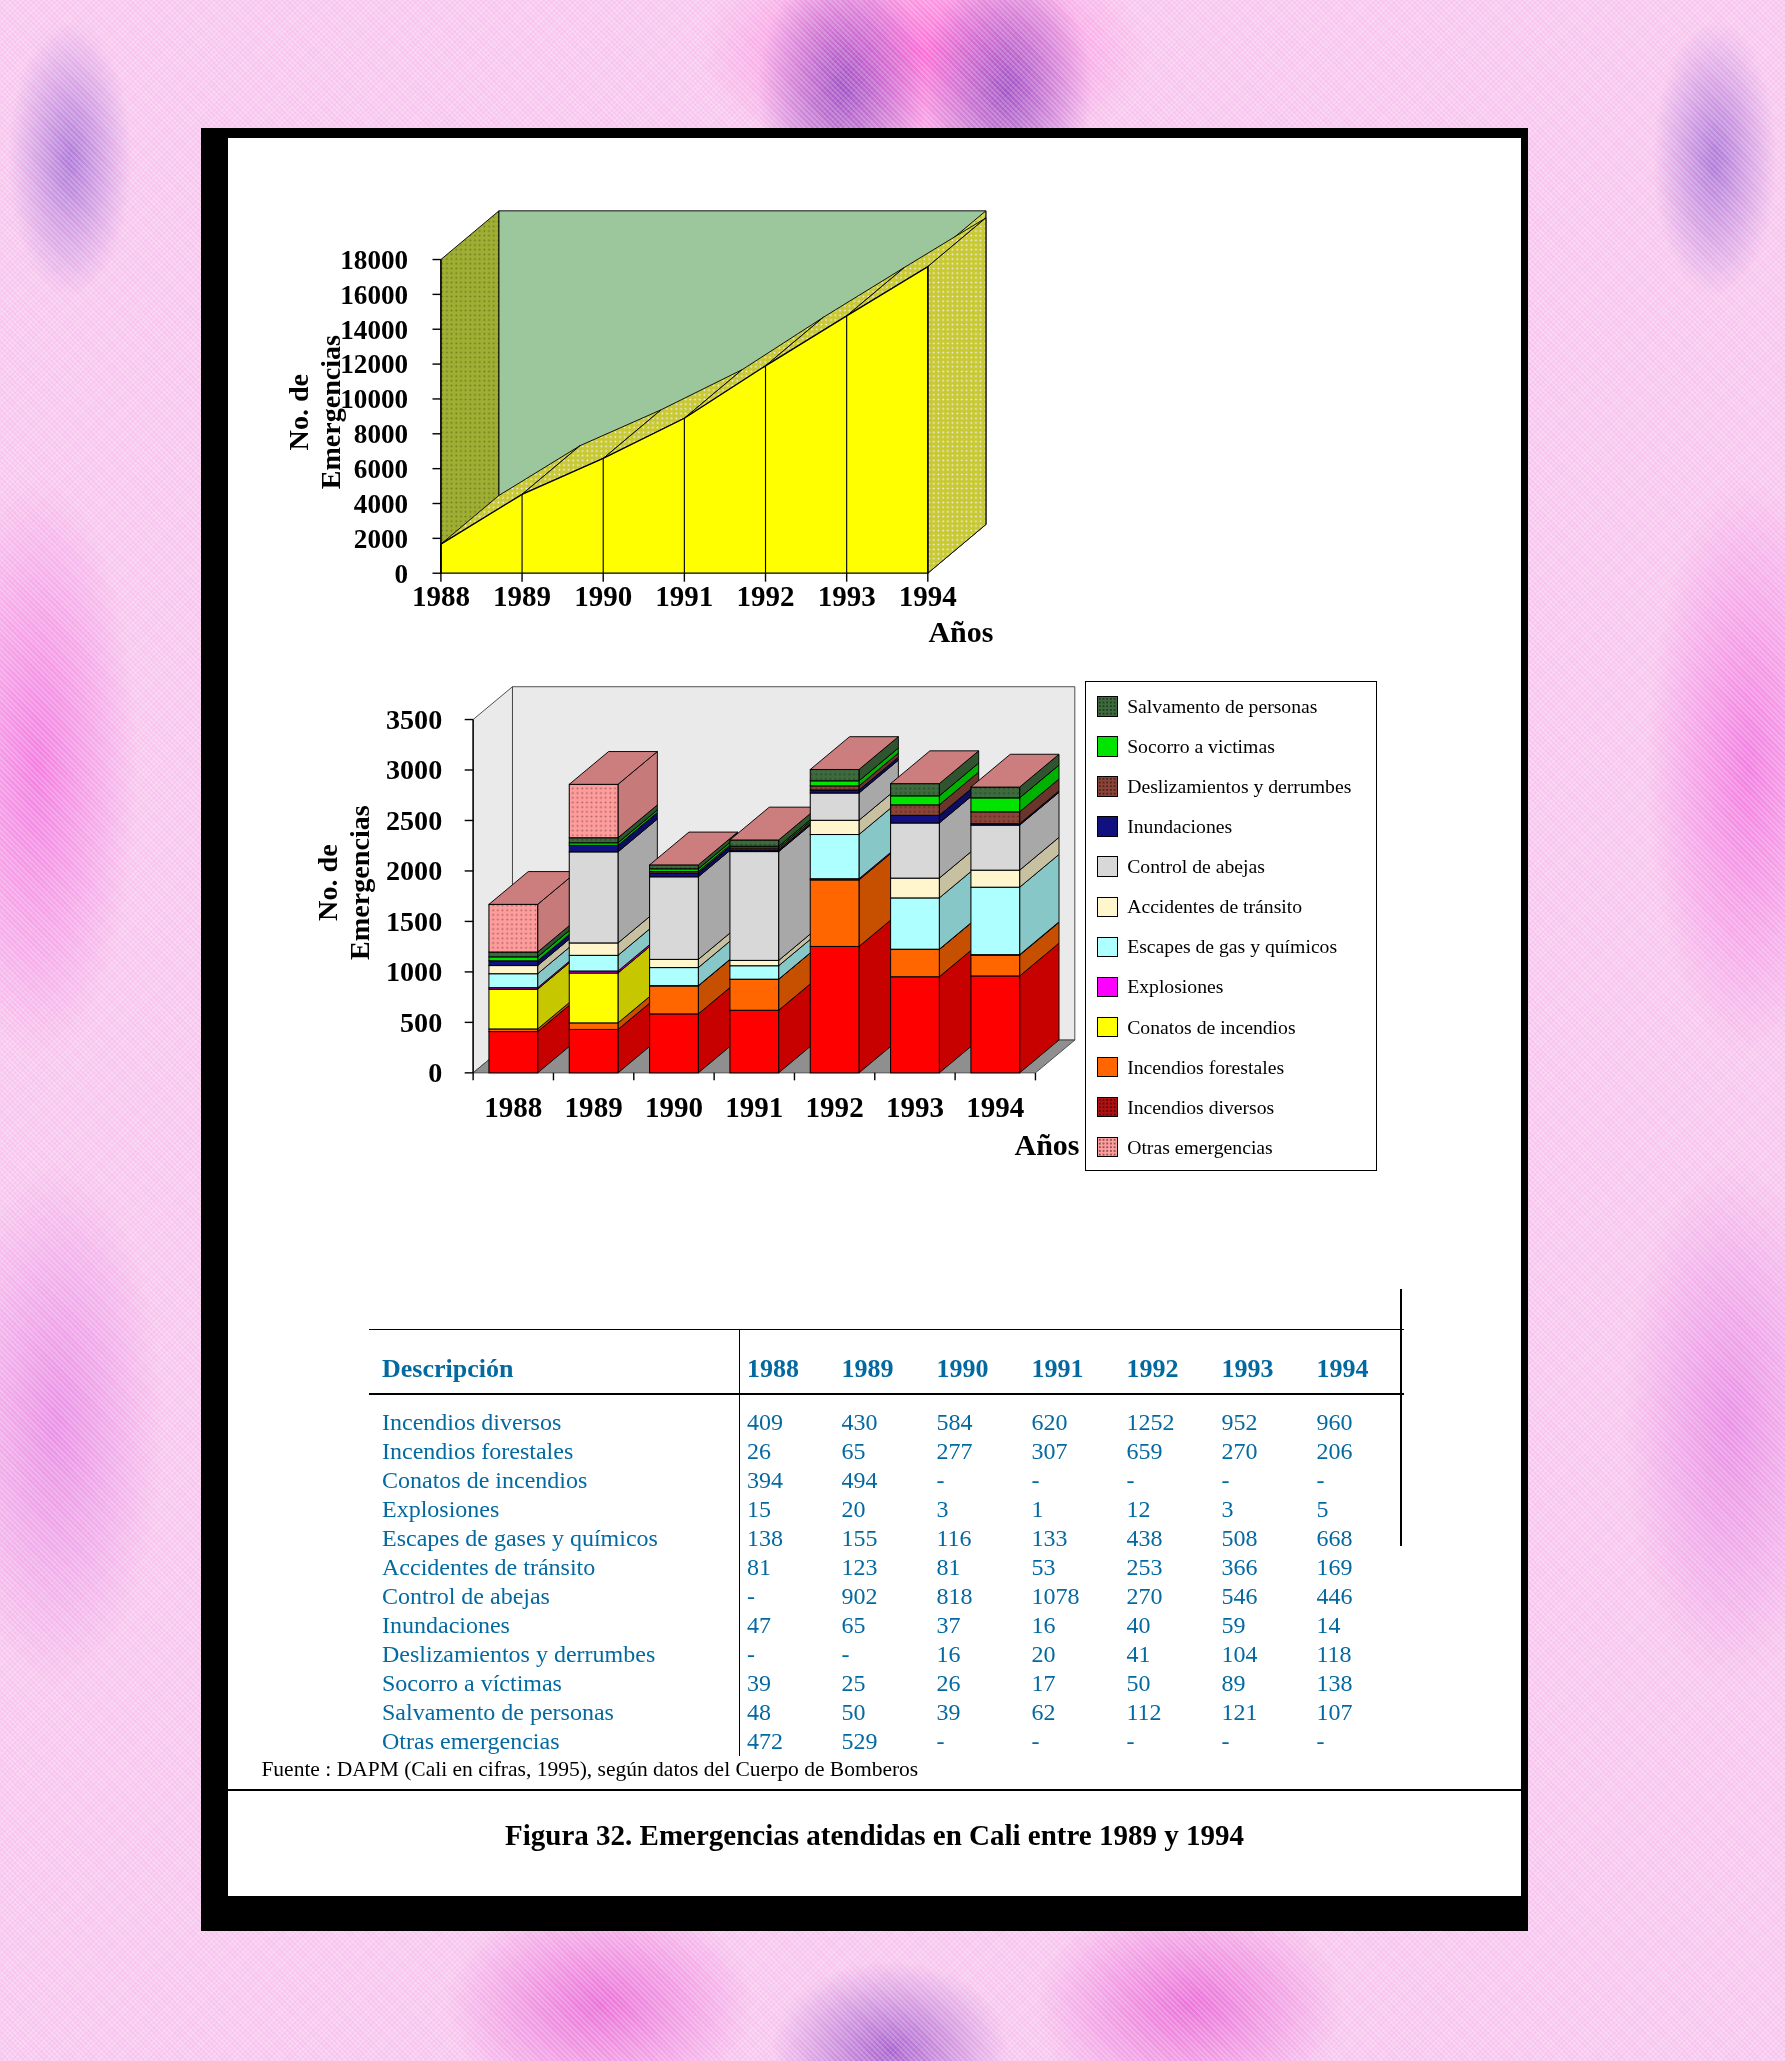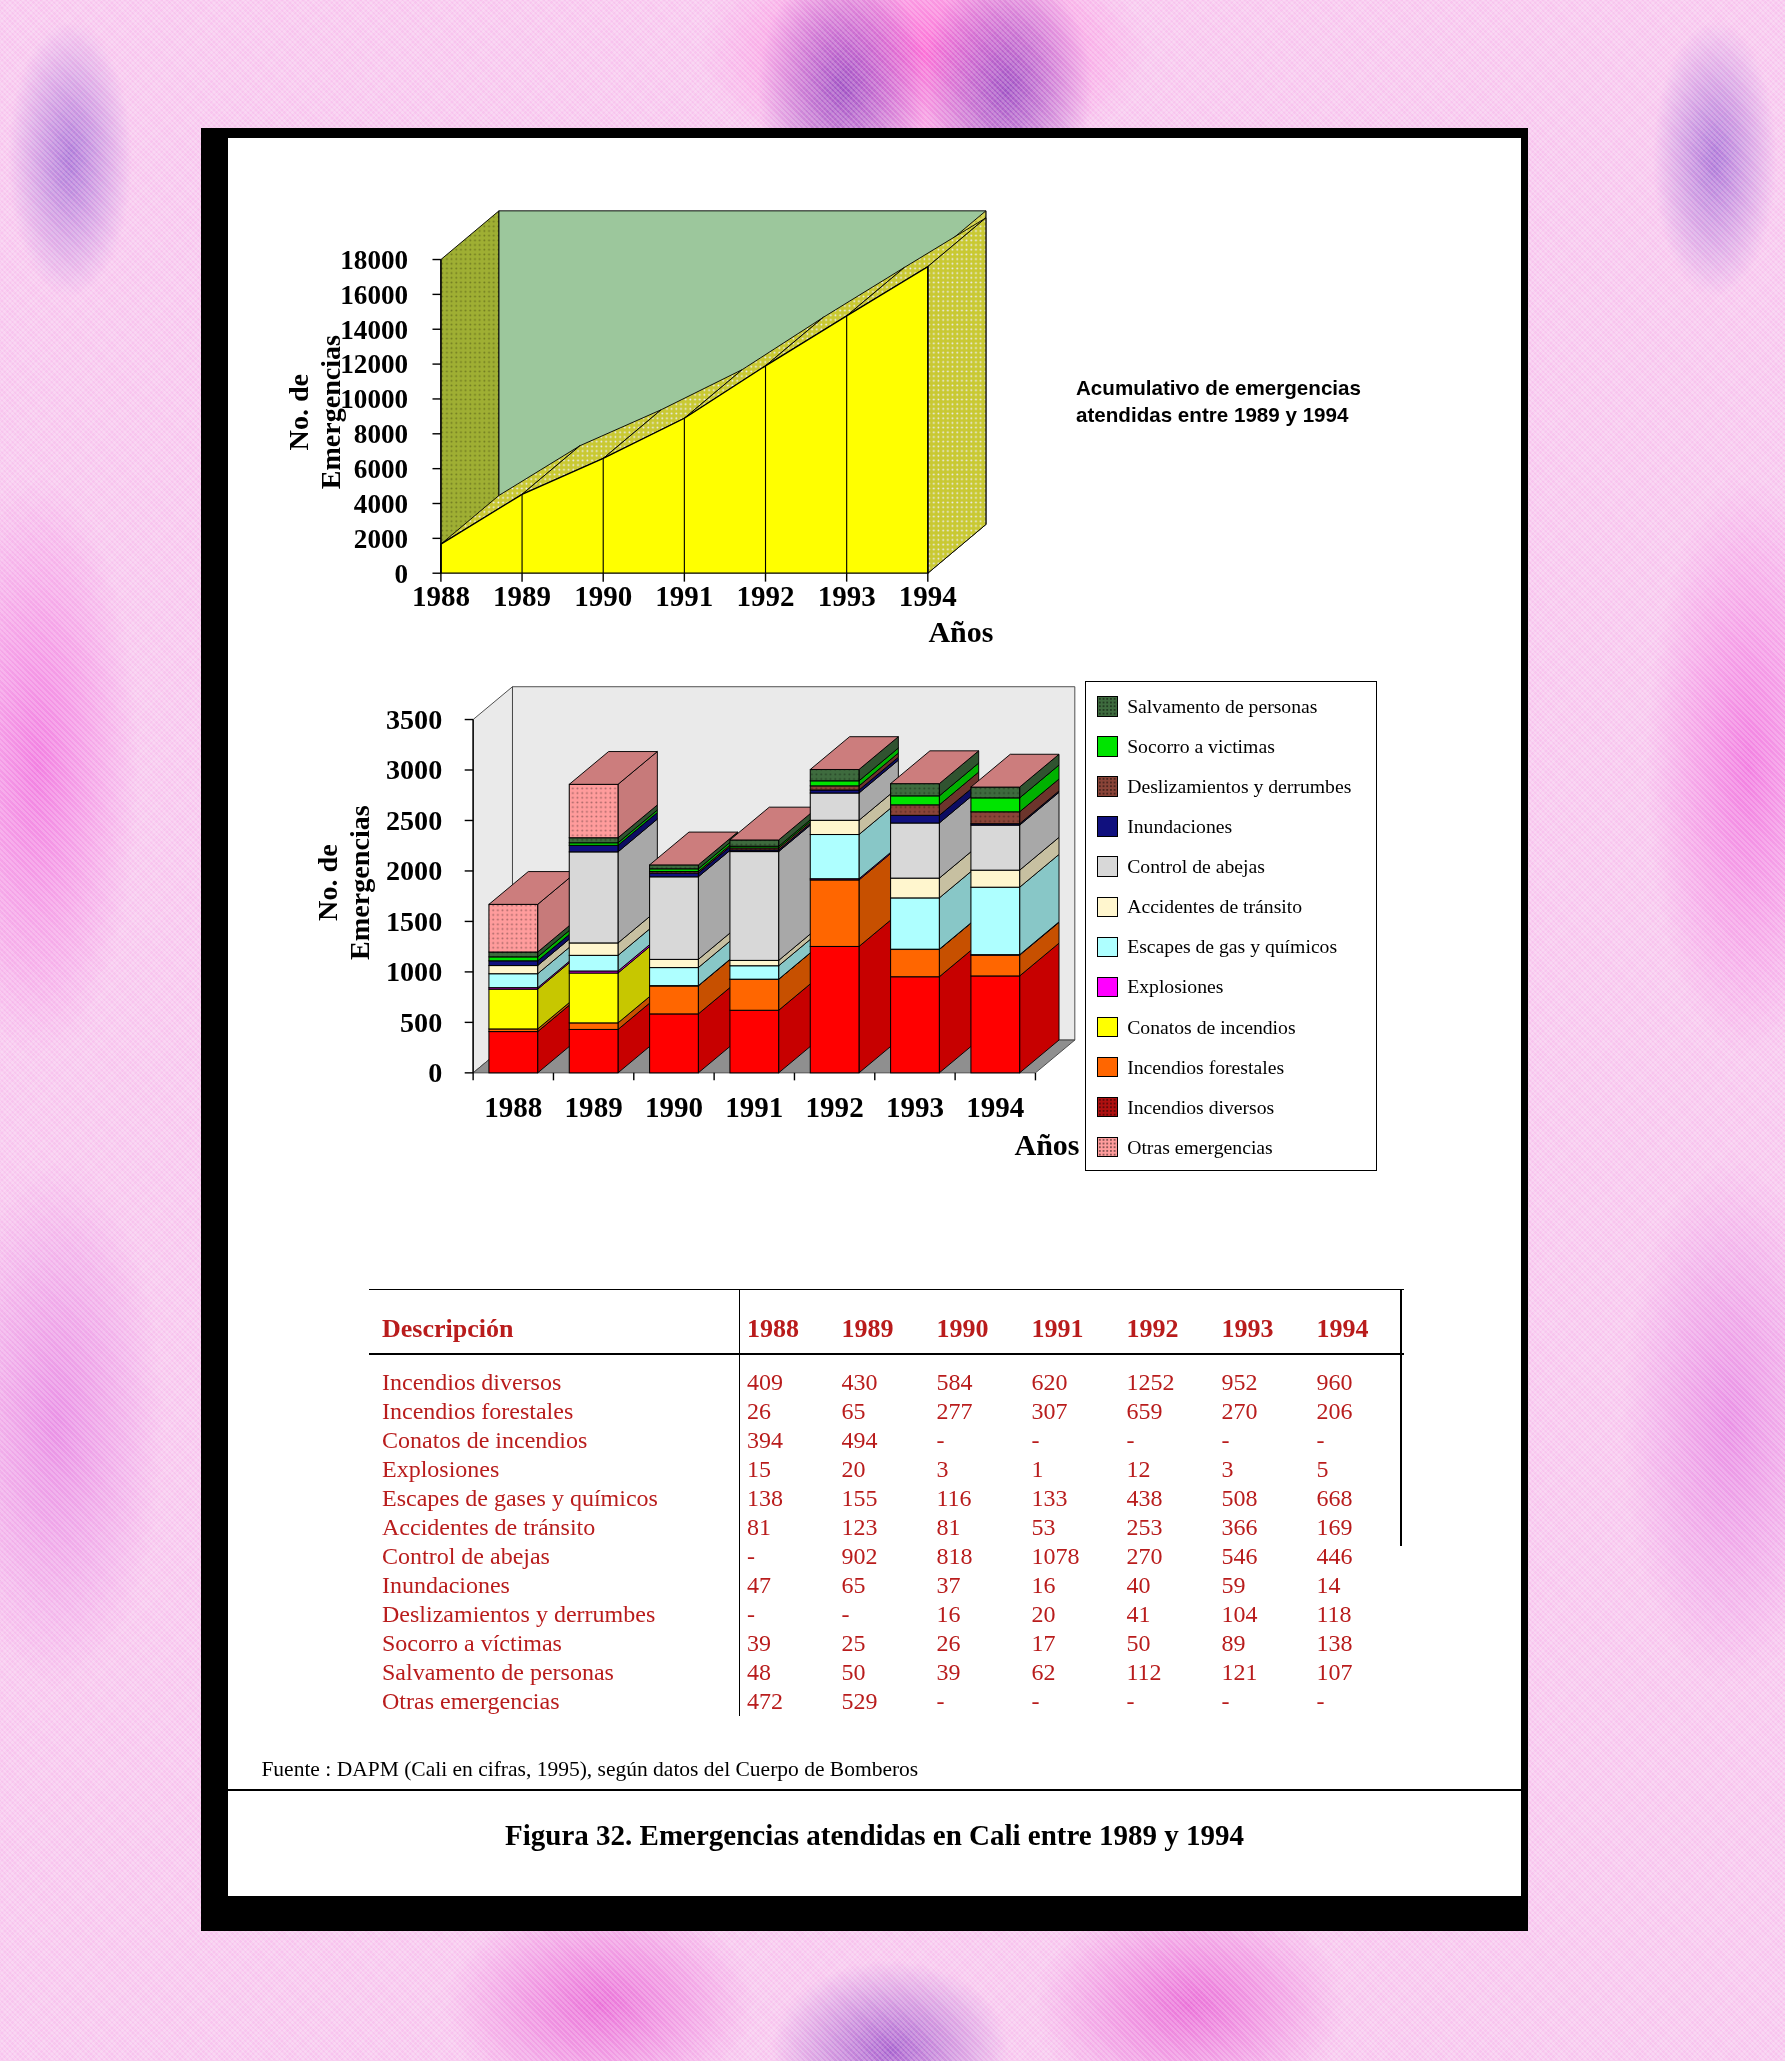--- a/index.html
+++ b/index.html
@@ -30,21 +30,21 @@
     font-family:"Liberation Sans",sans-serif;font-weight:bold;font-size:20.6px;line-height:27px;color:#000;}
   .legend{position:absolute;left:857px;top:543px;width:292px;height:490px;background:#fff;
     border:1.9px solid #000;box-sizing:border-box;display:flex;flex-direction:column;
     justify-content:space-between;padding:13px 5.6px 11.2px 11.2px;}
   .legend-item{display:flex;align-items:center;gap:9.4px;font-family:"Liberation Serif",serif;
     font-size:19.7px;white-space:nowrap;}
   .swatch{width:20.6px;height:20.6px;border:1.9px solid #000;box-sizing:border-box;flex:0 0 auto;}
   .swatch.dot{background-image:radial-gradient(rgba(0,0,0,0.45) 26%, rgba(0,0,0,0) 28%);background-size:3.7px 3.7px;}
   .tablewrap{position:absolute;left:141px;top:1151px;width:1032px;}
   table{border-collapse:collapse;table-layout:fixed;width:1032px;border-top:1.9px solid #000;
-    font-family:"Liberation Serif",serif;color:#b91c1c;}
+    font-family:"Liberation Serif",serif;color:#0369a1;margin-top:40px;}
   th{text-align:left;font-size:26px;font-weight:bold;padding:24px 0 9.4px 13px;border-bottom:2.8px solid #000;}
   th.num,td.num{padding-left:7.5px;}
   td{font-size:24px;height:29px;padding:0 0 0 13px;}
   td.num{padding:0 0 0 7.5px;}
   .colsep{border-right:1.9px solid #000;}
   tr.spacer td{height:13px;}
   .tbl-rightline{position:absolute;left:1031px;top:0;width:1.9px;height:257px;background:#000;}
   .source{position:absolute;left:9.4px;top:1619px;font-family:"Liberation Serif",serif;font-size:21.5px;color:#000;margin-left:24px;}
   .hrule{position:absolute;left:0;top:1651px;width:1293px;height:1.9px;background:#000;}
   .caption{position:absolute;left:0;top:1681px;width:1293px;text-align:center;
@@ -124,24 +124,20 @@
           <text x="536.6666666666667" y="457" font-size="31" font-weight="700" text-anchor="middle">1992</text>
           <line x1="623.3333333333333" y1="422" x2="623.3333333333333" y2="431" stroke="#000" stroke-width="1.5"></line>
           <text x="623.3333333333333" y="457" font-size="31" font-weight="700" text-anchor="middle">1993</text>
           <line x1="710" y1="422" x2="710" y2="431" stroke="#000" stroke-width="1.5"></line>
           <text x="710" y="457" font-size="31" font-weight="700" text-anchor="middle">1994</text>
           <text x="780" y="495" font-size="32" font-weight="700" text-anchor="end">Años</text>
         </g>
         <text x="60" y="238" transform="rotate(-90 60 250)" text-anchor="middle" font-size="30" font-weight="700"><tspan x="60" y="238">No. de</tspan><tspan x="60" y="272">Emergencias</tspan></text>
       </svg>
 
-    <div class="annotation">
-      <div>Acumulativo de emergencias</div>
-      <div>atendidas entre 1989 y 1994</div>
-    </div>
 
     <svg id="barChart" viewBox="0 0 860 575">
         <defs>
           <pattern id="ps8" width="5" height="5" patternUnits="userSpaceOnUse">
             <rect width="5" height="5" fill="#8A4438"></rect>
             <circle cx="1.4" cy="1.4" r="1" fill="rgba(0,0,0,0.35)"></circle>
           </pattern>
           <pattern id="ps10" width="5" height="5" patternUnits="userSpaceOnUse">
             <rect width="5" height="5" fill="#3E6B3E"></rect>
             <circle cx="1.4" cy="1.4" r="1" fill="rgba(0,0,0,0.35)"></circle>

